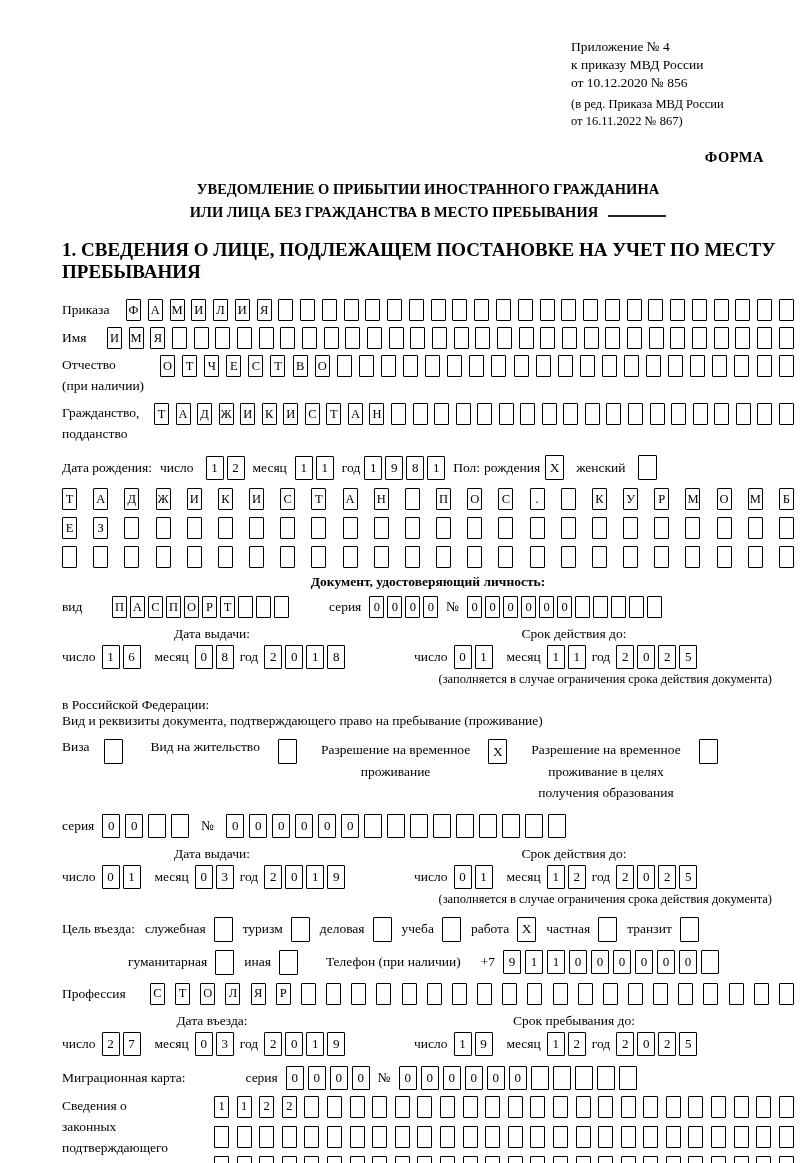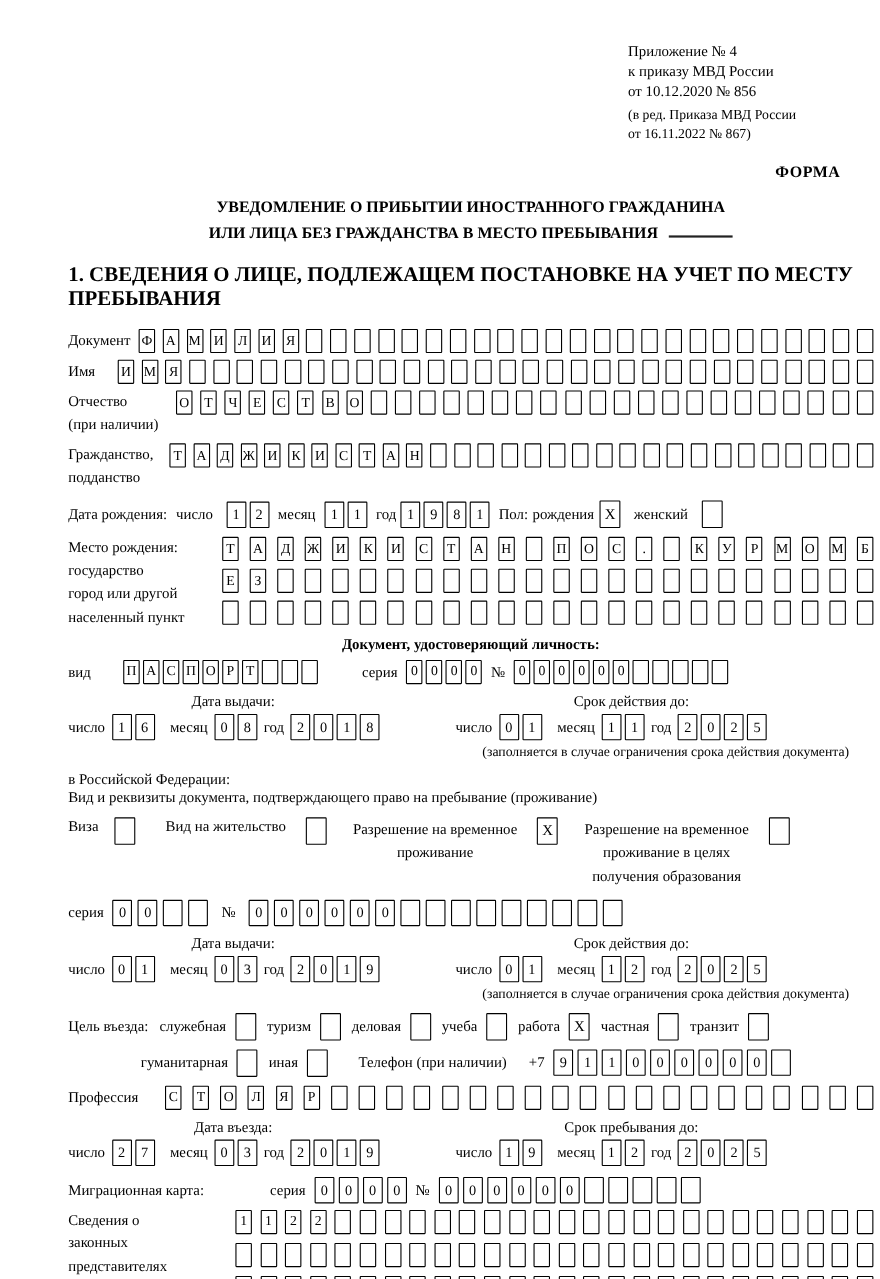--- a/index.html
+++ b/index.html
@@ -63,21 +63,21 @@
   <div class="forma">ФОРМА</div>
 
   <div class="title">
     <div>УВЕДОМЛЕНИЕ О ПРИБЫТИИ ИНОСТРАННОГО ГРАЖДАНИНА</div>
     <div><span>ИЛИ ЛИЦА БЕЗ ГРАЖДАНСТВА В МЕСТО ПРЕБЫВАНИЯ</span><span class="blank-line"></span></div>
   </div>
 
   <div class="sec">1. СВЕДЕНИЯ О ЛИЦЕ, ПОДЛЕЖАЩЕМ ПОСТАНОВКЕ НА УЧЕТ ПО МЕСТУ ПРЕБЫВАНИЯ</div>
 
   <div class="row">
-    <span class="lbl" style="width:64px;flex:none;">Документ</span>
+    <span class="lbl" style="width:64px;flex:none;">Приказа</span>
     <span class="cells fill">
         <span class="cell">Ф</span>
         <span class="cell">А</span>
         <span class="cell">М</span>
         <span class="cell">И</span>
         <span class="cell">Л</span>
         <span class="cell">И</span>
         <span class="cell">Я</span>
         <span class="cell"></span>
         <span class="cell"></span>
@@ -245,26 +245,20 @@
     <span class="cells check" style="margin-left:5px;">
         <span class="cell">X</span>
       </span>
     <span class="lbl gap12">женский</span>
     <span class="cells check gap12">
         <span class="cell"></span>
       </span>
   </div>
 
   <div class="row top" style="margin-top:8px;">
-    <span class="lblcol" style="width:140px;flex:none;">
-      <div>Место рождения:</div>
-      <div>государство</div>
-      <div>город или другой</div>
-      <div>населенный пункт</div>
-    </span>
     <span style="flex:1;display:flex;flex-direction:column;gap:7px;">
       <span class="cells fill">
           <span class="cell">Т</span>
           <span class="cell">А</span>
           <span class="cell">Д</span>
           <span class="cell">Ж</span>
           <span class="cell">И</span>
           <span class="cell">К</span>
           <span class="cell">И</span>
           <span class="cell">С</span>
@@ -716,21 +710,21 @@
         <span class="cell"></span>
         <span class="cell"></span>
         <span class="cell"></span>
       </span>
   </div>
 
   <div class="row top reps">
     <span class="reps-label lblcol">
       <div>Сведения о</div>
       <div>законных</div>
-      <div>представителях</div>
+      <div>подтверждающего</div>
       <div>(родителях,</div>
 
     </span>
     <span class="reps-rows">
       <span class="cells fill">
           <span class="cell">1</span>
           <span class="cell">1</span>
           <span class="cell">2</span>
           <span class="cell">2</span>
           <span class="cell"></span>

